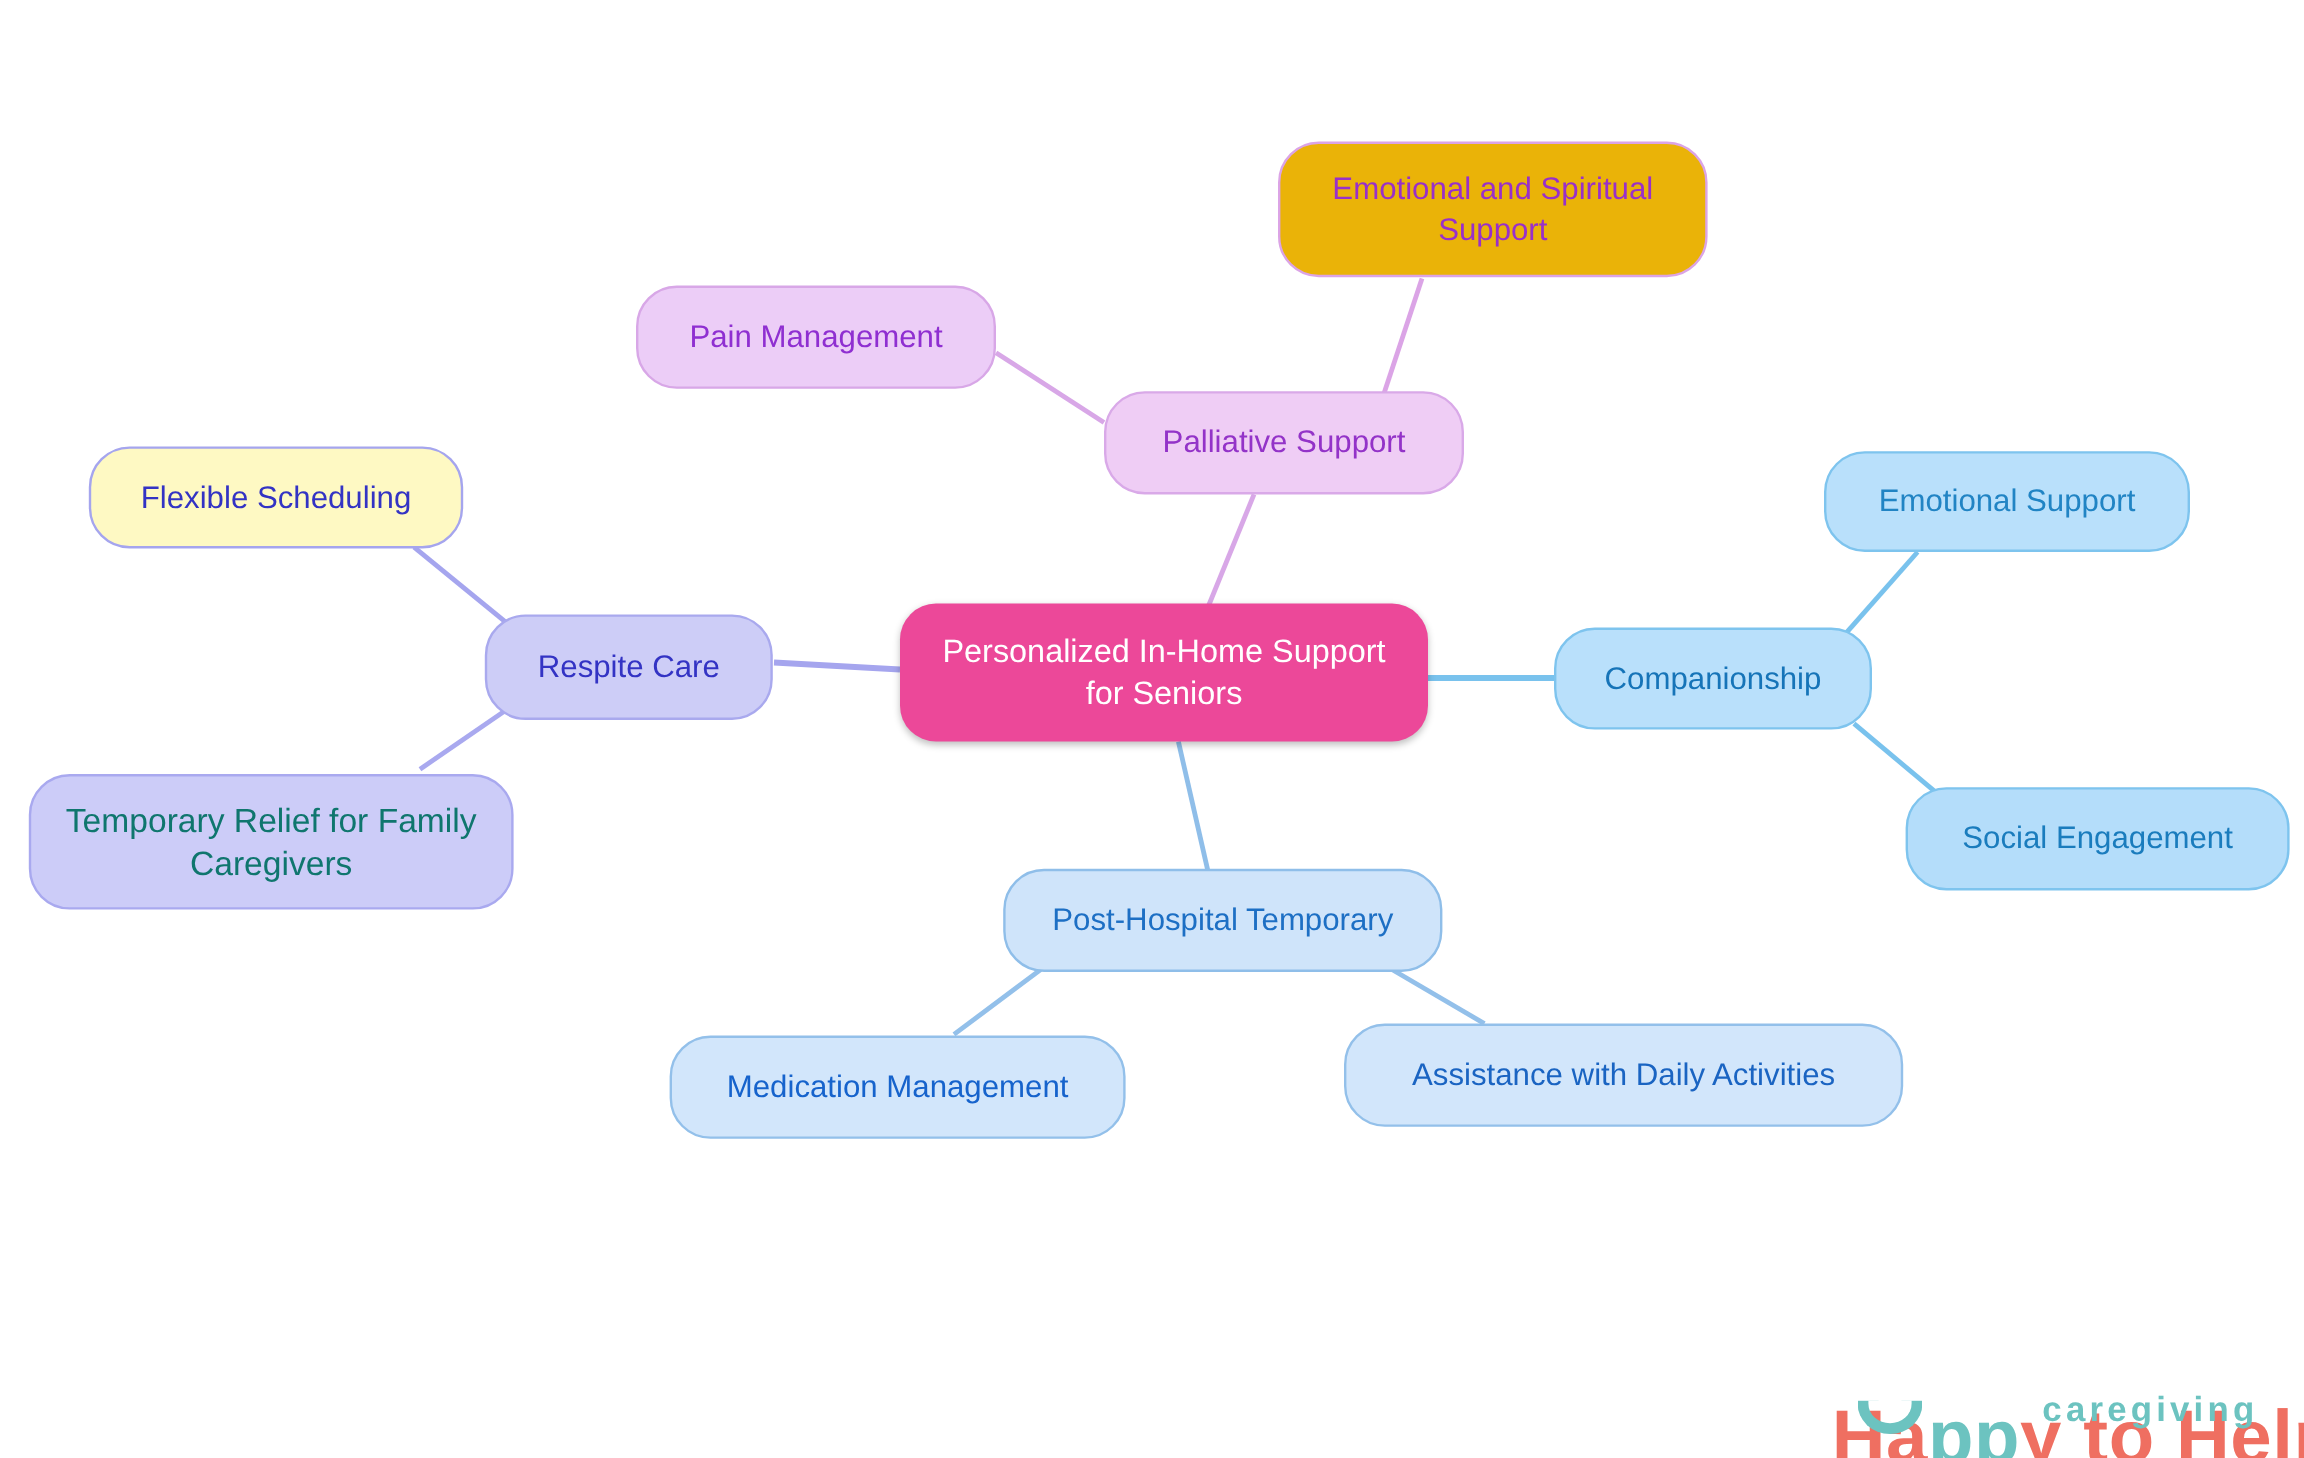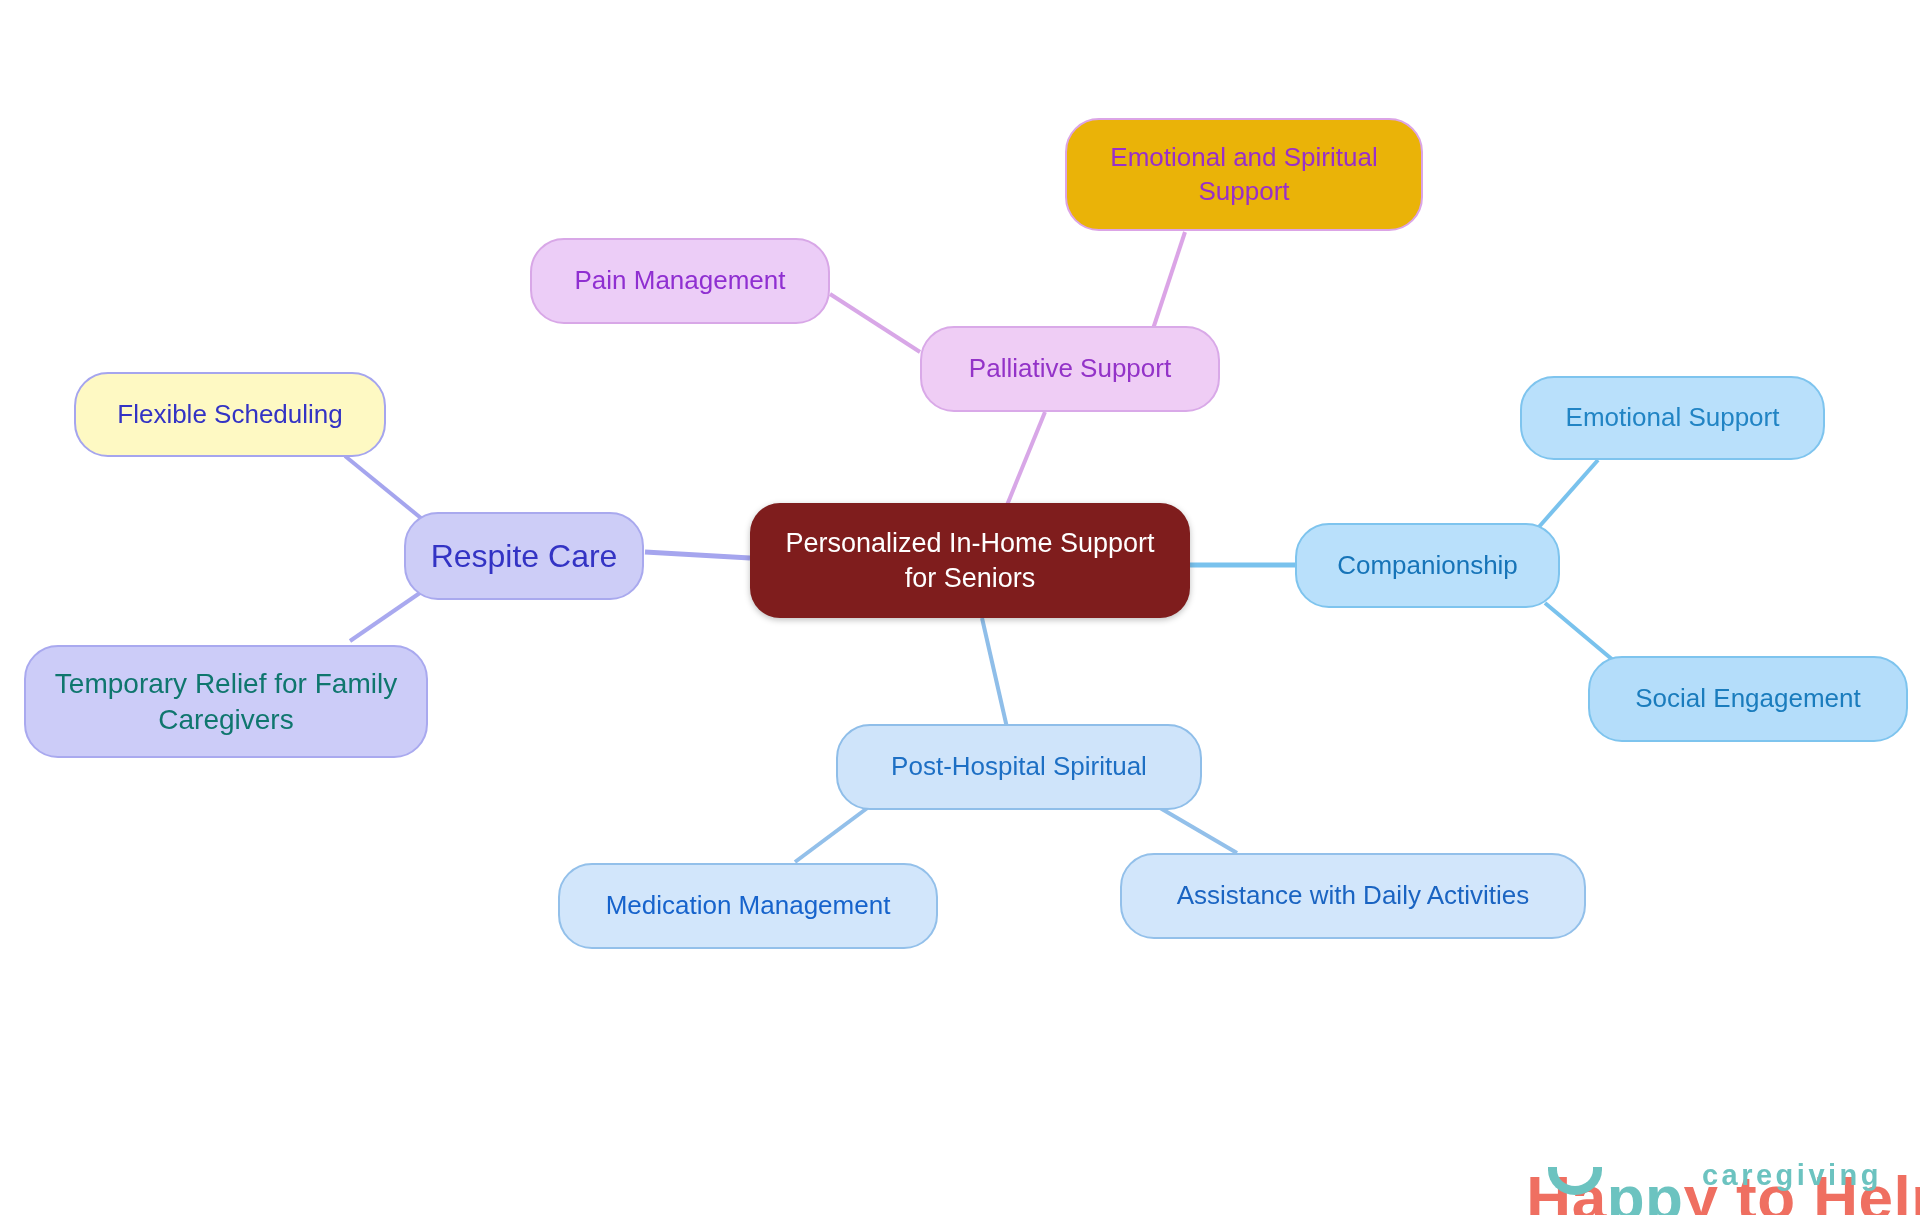--- a/index.html
+++ b/index.html
@@ -114,39 +114,39 @@
 
     <path d="M 1545 603 L 1620 666" fill="none" stroke="#79c2ed" stroke-width="4"></path>
 
     <path d="M 982 618 L 1008 732" fill="none" stroke="#8fbee9" stroke-width="4"></path>
 
     <path d="M 870 806 L 795 862" fill="none" stroke="#93c0ea" stroke-width="4"></path>
 
     <path d="M 1155 805 L 1237 853" fill="none" stroke="#93c0ea" stroke-width="4"></path>
   </svg>
 
-  <div class="node root" style="left:750px; top:503px; width:440px; height:115px; font-size:27px; background:#7f1d1d; color:#ffffff; border-color:#111827;">
+  <div class="node root" style="left:750px; top:503px; width:440px; height:115px; font-size:27px; background:#ec4899; color:#ffffff; border-color:#111827;">
     <span class="node-label">Personalized In-Home Support
 for Seniors</span>
   </div>
 
   <div class="node" style="left:920px; top:326px; width:300px; height:86px; font-size:26px; background:#efcdf5; color:#9333c8; border-color:#d9a9e8;">
     <span class="node-label">Palliative Support</span>
   </div>
 
   <div class="node" style="left:1065px; top:118px; width:358px; height:113px; font-size:26px; background:#eab308; color:#9930c9; border-color:#dba4e6;">
     <span class="node-label">Emotional and Spiritual
 Support</span>
   </div>
 
   <div class="node" style="left:530px; top:238px; width:300px; height:86px; font-size:26px; background:#eccdf7; color:#8f2fd1; border-color:#d8a7e7;">
     <span class="node-label">Pain Management</span>
   </div>
 
-  <div class="node" style="left:404px; top:512px; width:240px; height:88px; font-size:32px; background:#cdcdf7; color:#3333c4; border-color:#a9a9ee;">
+  <div class="node" style="left:404px; top:512px; width:240px; height:88px; font-size:26px; background:#cdcdf7; color:#3333c4; border-color:#a9a9ee;">
     <span class="node-label">Respite Care</span>
   </div>
 
   <div class="node" style="left:74px; top:372px; width:312px; height:85px; font-size:26px; background:#fef9c3; color:#3333c4; border-color:#a5a5ee;">
     <span class="node-label">Flexible Scheduling</span>
   </div>
 
   <div class="node" style="left:24px; top:645px; width:404px; height:113px; font-size:28px; background:#ccccf8; color:#0f766e; border-color:#a9a9ef;">
     <span class="node-label">Temporary Relief for Family
 Caregivers</span>
@@ -158,21 +158,21 @@
 
   <div class="node" style="left:1295px; top:523px; width:265px; height:85px; font-size:26px; background:#b9e0fb; color:#1674b8; border-color:#7ec4ee;">
     <span class="node-label">Companionship</span>
   </div>
 
   <div class="node" style="left:1588px; top:656px; width:320px; height:86px; font-size:26px; background:#b4ddfa; color:#1a7cbd; border-color:#7ec4ee;">
     <span class="node-label">Social Engagement</span>
   </div>
 
   <div class="node" style="left:836px; top:724px; width:366px; height:86px; font-size:26px; background:#cfe4fa; color:#1d6fc4; border-color:#8fbee9;">
-    <span class="node-label">Post-Hospital Spiritual</span>
+    <span class="node-label">Post-Hospital Temporary</span>
   </div>
 
   <div class="node" style="left:558px; top:863px; width:380px; height:86px; font-size:26px; background:#d2e6fb; color:#1663cc; border-color:#93c0ea;">
     <span class="node-label">Medication Management</span>
   </div>
 
   <div class="node" style="left:1120px; top:853px; width:466px; height:86px; font-size:26px; background:#d2e6fb; color:#1a64c2; border-color:#93c0ea;text-align:center;">
     <span class="node-label">Assistance with Daily Activities</span>
   </div>
 

